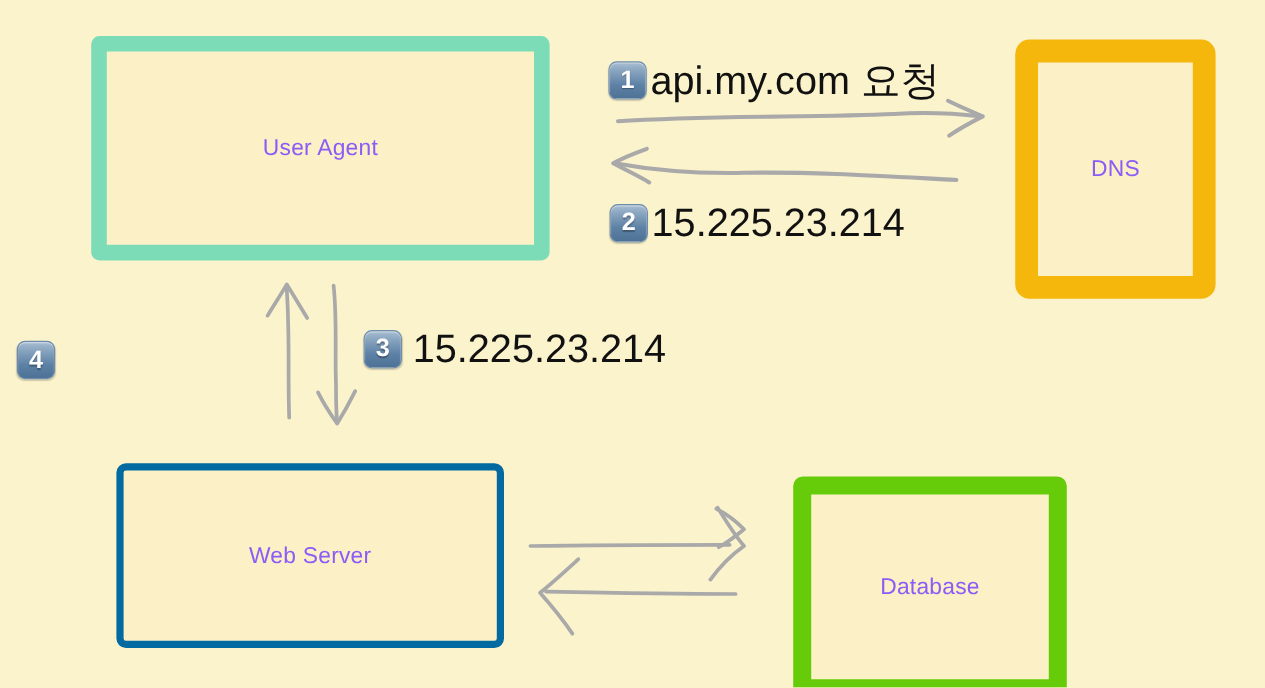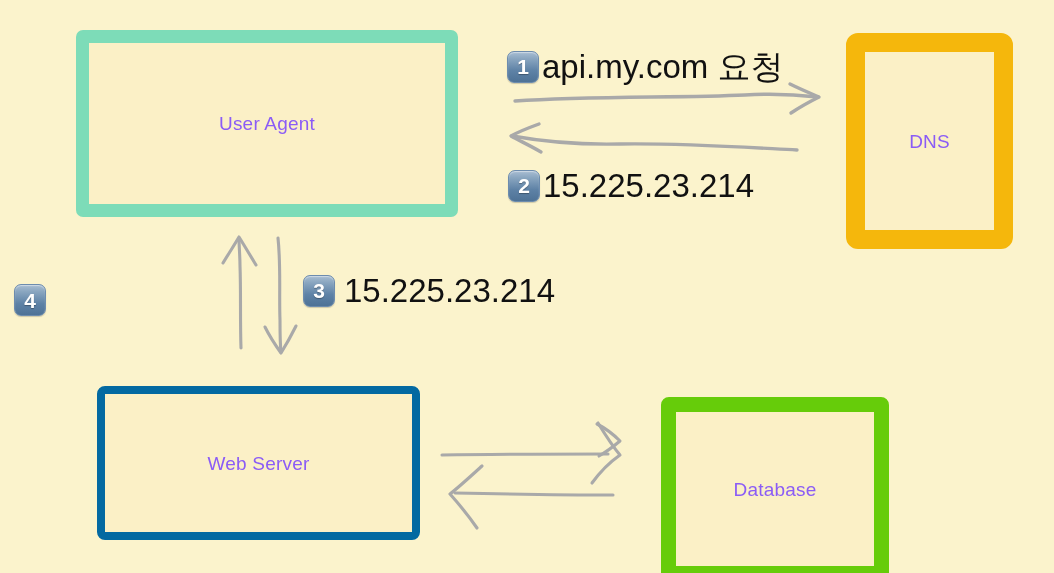--- a/index.html
+++ b/index.html
@@ -48,21 +48,21 @@
     width: 167px;
     height: 216px;
     border: 19px solid #f5b70c;
     border-radius: 12px;
   }
   #node-web-server {
     left: 97px;
     top: 386px;
     width: 323px;
     height: 154px;
-    border: 8px solid #0369a1;
+    border: 6px solid #0369a1;
     border-radius: 8px;
   }
   #node-database {
     left: 661px;
     top: 397px;
     width: 228px;
     height: 184px;
     border: 15px solid #66cc0a;
     border-radius: 8px;
   }

